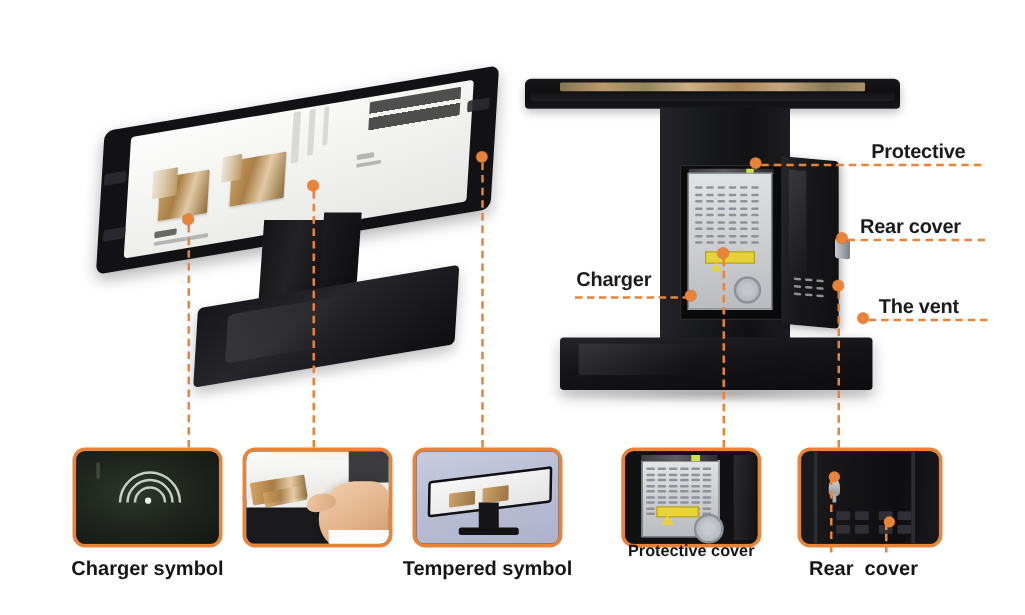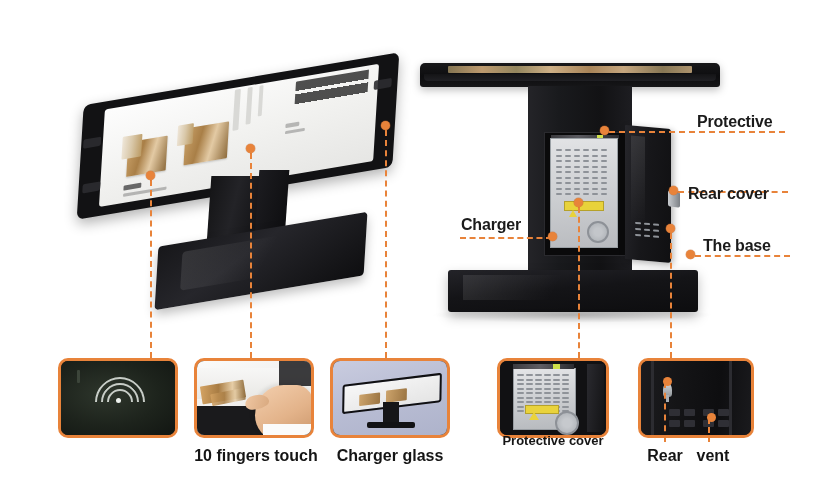--- a/index.html
+++ b/index.html
@@ -507,25 +507,25 @@
     </div>
     <div class="rt-shadow"></div>
   </div>
 
   <div class="dot" style="left:600px;top:126px;"></div>
   <div class="hline" style="left:609px;top:131px;width:176px;"></div>
   <div class="callout-label" style="left:697px;top:113px;font-size:16px;">Protective</div>
 
   <div class="dot" style="left:669px;top:186px;"></div>
   <div class="hline" style="left:678px;top:191px;width:110px;"></div>
-  <div class="callout-label" style="left:688px;top:173px;font-size:16px;margin-top:12px;">Rear cover</div>
+  <div class="callout-label" style="left:688px;top:173px;font-size:16px;">Rear cover</div>
 
   <div class="dot" style="left:686px;top:250px;"></div>
   <div class="hline" style="left:695px;top:255px;width:95px;"></div>
-  <div class="callout-label" style="left:703px;top:237px;font-size:16px;">The base</div>
+  <div class="callout-label" style="left:703px;top:237px;font-size:16px;">The vent</div>
 
   <div class="dot" style="left:548px;top:232px;"></div>
   <div class="hline" style="left:460px;top:237px;width:92px;"></div>
   <div class="callout-label" style="left:461px;top:216px;font-size:16px;">Charger</div>
 
   <div class="dot" style="left:574px;top:198px;"></div>
   <div class="vline" style="left:578px;top:207px;height:151px;"></div>
 
   <div class="dot" style="left:666px;top:224px;"></div>
   <div class="vline" style="left:670px;top:233px;height:125px;"></div>
@@ -534,44 +534,44 @@
     <div class="ch-bg"></div>
     <div class="ch-notch"></div>
     <div class="ch-core" style="left:55px;top:37px;"></div>
     <div class="ch-arc" style="left:46px;top:28px;width:22px;height:22px;transform:rotate(45deg);"></div>
     <div class="ch-arc" style="left:40px;top:22px;width:34px;height:34px;transform:rotate(45deg);"></div>
     <div class="ch-arc" style="left:34px;top:16px;width:46px;height:46px;transform:rotate(45deg);"></div>
     <div class="ch-arc r" style="left:46px;top:28px;width:22px;height:22px;transform:rotate(-45deg);"></div>
     <div class="ch-arc r" style="left:40px;top:22px;width:34px;height:34px;transform:rotate(-45deg);"></div>
     <div class="ch-arc r" style="left:34px;top:16px;width:46px;height:46px;transform:rotate(-45deg);"></div>
   </div>
+  <div class="thumb-label" style="left:38px;top:447px;width:160px;font-size:16px;">Charger symbol</div>
 
   <div class="thumb" style="left:194px;top:358px;width:120px;height:80px;">
     <div class="tt-bg"></div>
     <div class="tt-screenband"></div>
     <div class="tt-prod" style="left:4px;top:22px;width:44px;height:18px;transform:rotate(-9deg);"></div>
     <div class="tt-prod" style="left:14px;top:30px;width:34px;height:12px;transform:rotate(-11deg);opacity:.85;"></div>
     <div class="tt-dark" style="left:0;top:61%;width:100%;height:39%;"></div>
     <div class="tt-dark" style="left:72%;top:0;width:28%;height:34%;opacity:.85;"></div>
     <div class="tt-hand" style="left:58px;top:24px;width:60px;height:54px;"></div>
     <div class="tt-finger" style="left:48px;top:34px;width:24px;height:14px;transform:rotate(-12deg);"></div>
     <div class="tt-dark" style="left:66px;top:63px;width:52px;height:17px;background:#fbfbfa;"></div>
   </div>
-  <div class="thumb-label" style="left:176px;top:447px;width:160px;font-size:16px;">10 fingers touch</div>
 
   <div class="thumb" style="left:330px;top:358px;width:120px;height:80px;">
     <div class="tg-bg"></div>
     <div class="tg-top">
       <div class="tg-ph" style="left:16%;top:40%;width:22%;height:44%;"></div>
       <div class="tg-ph" style="left:44%;top:36%;width:22%;height:46%;"></div>
     </div>
     <div class="tg-leg"></div>
     <div class="tg-foot"></div>
   </div>
-  <div class="thumb-label" style="left:312px;top:447px;width:156px;font-size:16px;">Charger glass</div>
+  <div class="thumb-label" style="left:312px;top:447px;width:156px;font-size:16px;">Tempered symbol</div>
 
   <div class="thumb" style="left:497px;top:358px;width:112px;height:80px;">
     <div class="pc-bg"></div>
     <div class="pc-panel"></div>
     <div class="pc-strip"></div>
     <div class="pc-green"></div>
     <div class="pc-vents" id="pc-vent-host">
         <div class="pc-vdot" style="left: 0px; top: 0px;"></div>
         <div class="pc-vdot" style="left: 9px; top: 0px;"></div>
         <div class="pc-vdot" style="left: 18px; top: 0px;"></div>
@@ -653,15 +653,15 @@
         <div class="lv-vslot" style="left: 15px; top: 11px;"></div>
       </div>
     <div class="tdot" style="left:22px;top:16px;"></div>
     <div class="tdot" style="left:66px;top:52px;"></div>
   </div>
 
   <div class="vline" style="left:664px;top:382px;height:60px;"></div>
   <div class="vline" style="left:708px;top:418px;height:24px;"></div>
 
   <div class="thumb-label" style="left:634px;top:447px;width:62px;font-size:16px;">Rear</div>
-  <div class="thumb-label" style="left:682px;top:447px;width:62px;font-size:16px;">vent</div>
+  <div class="thumb-label" style="left:682px;top:447px;width:62px;font-size:16px;">cover</div>
 
 </div>
 
 </body></html>

